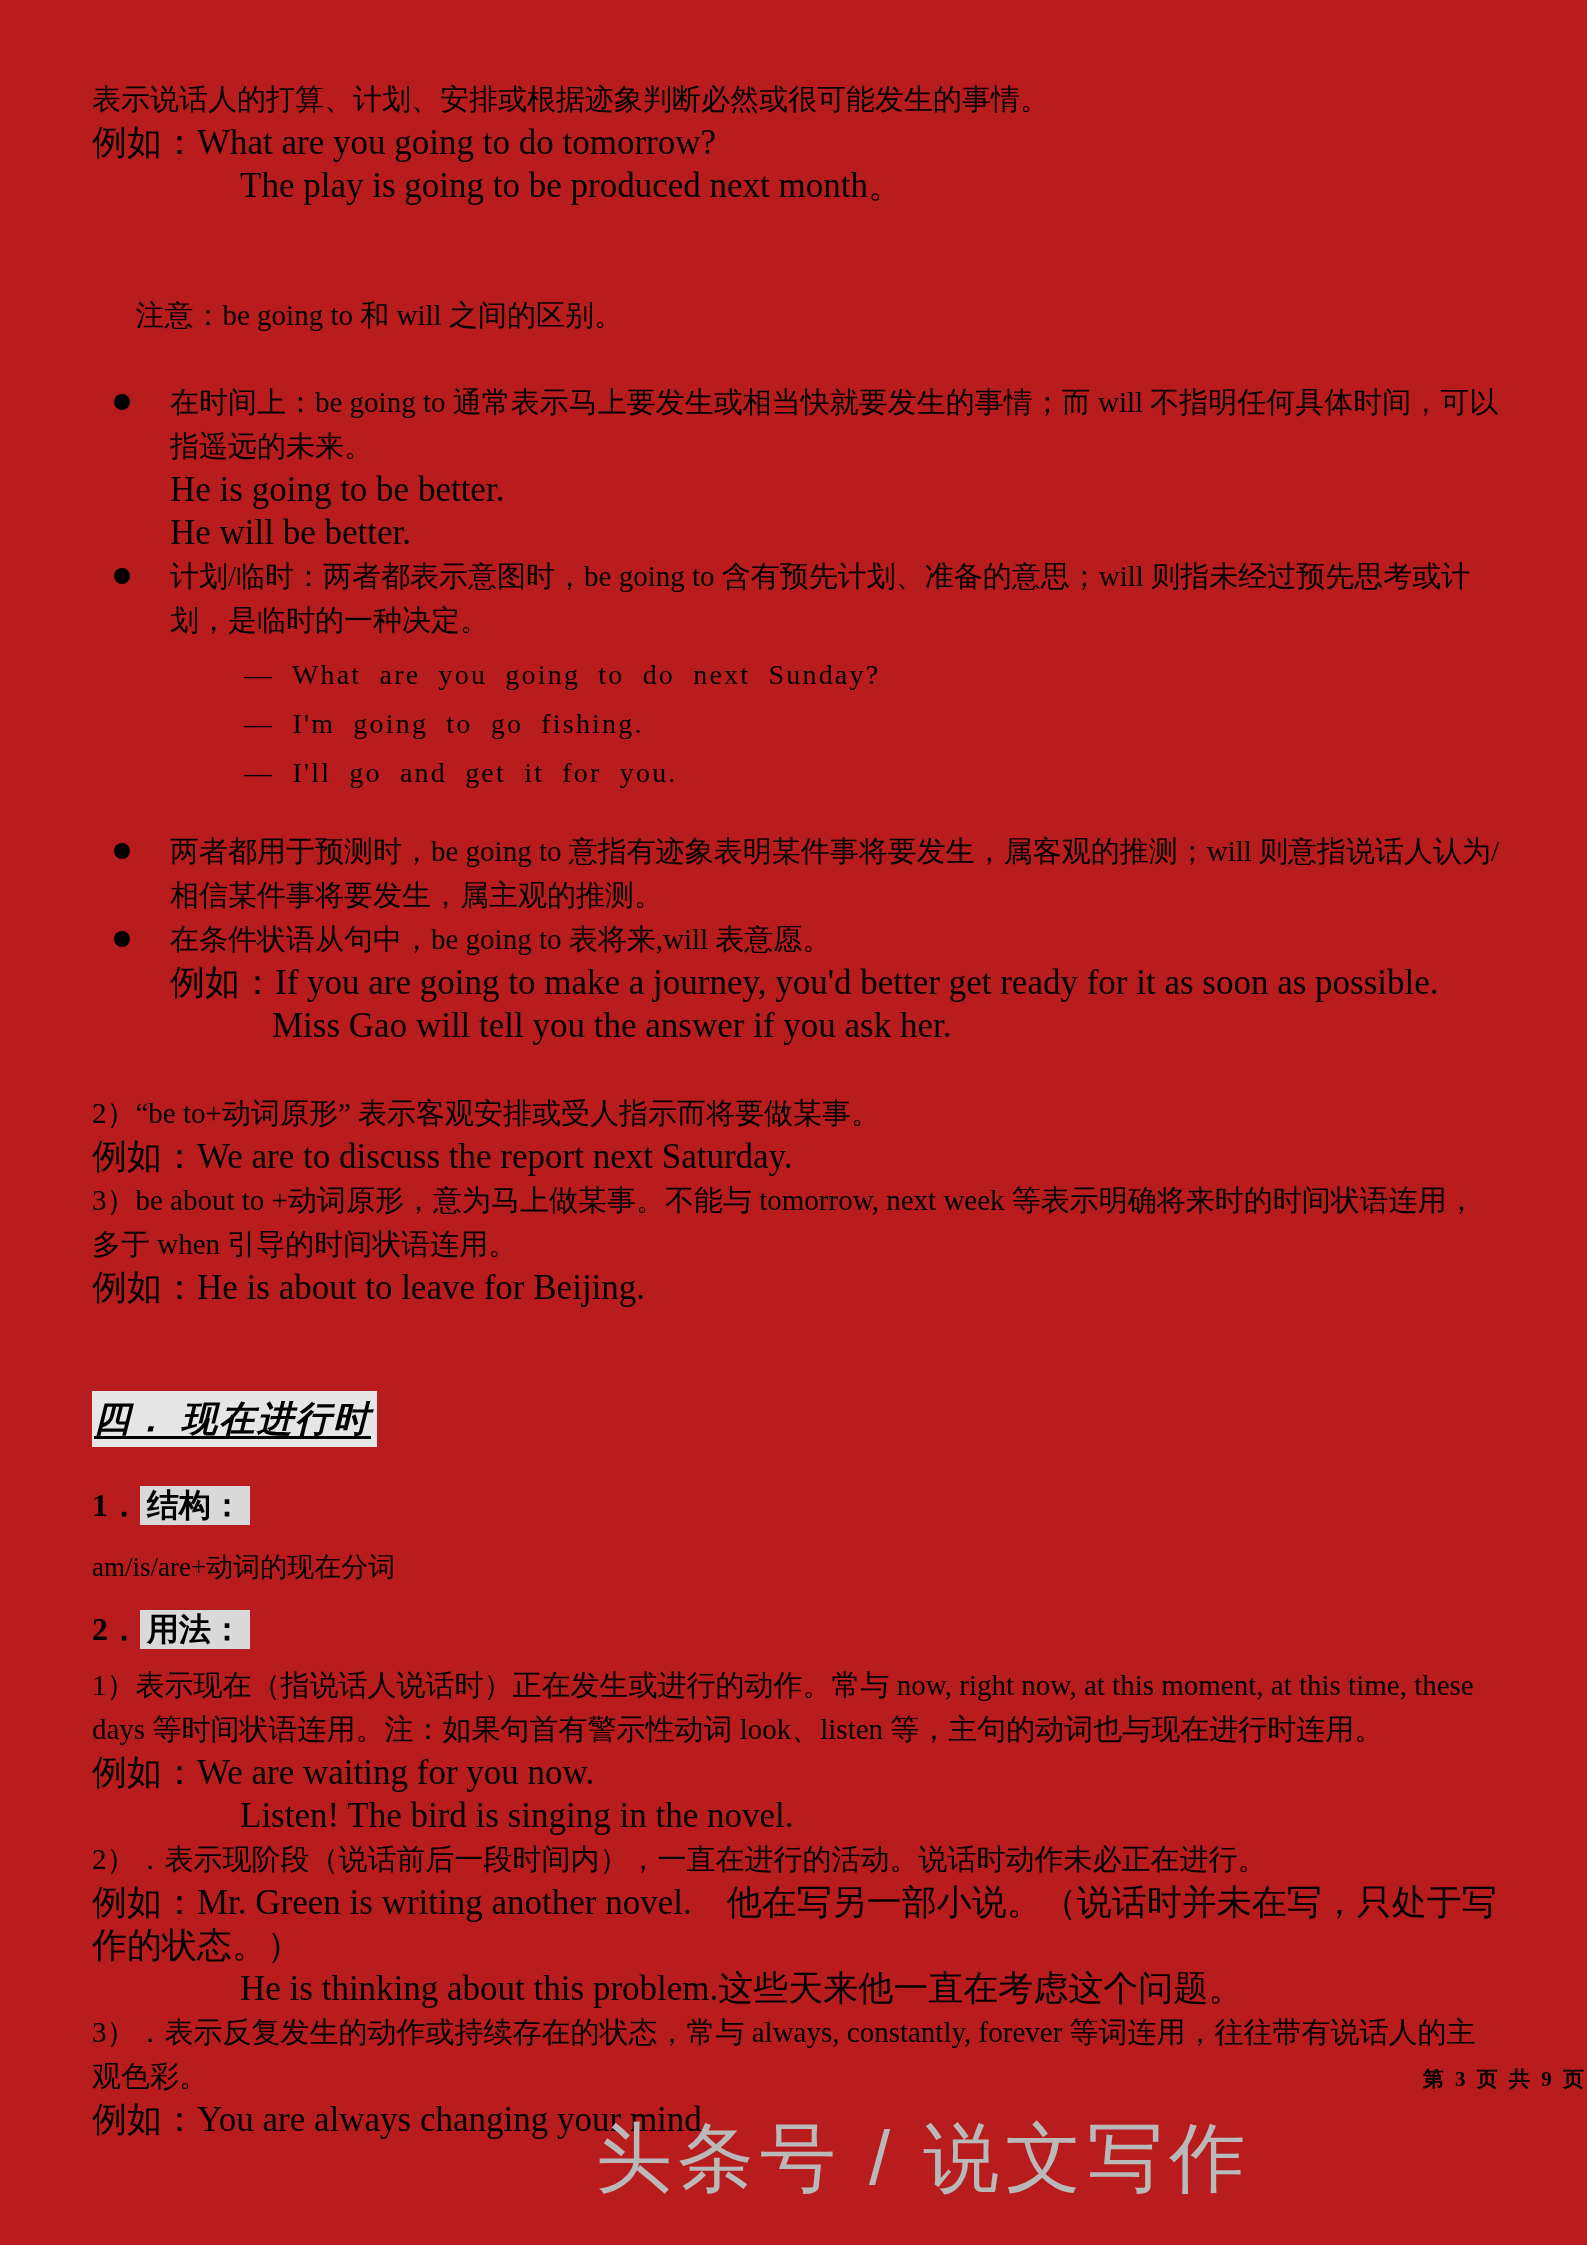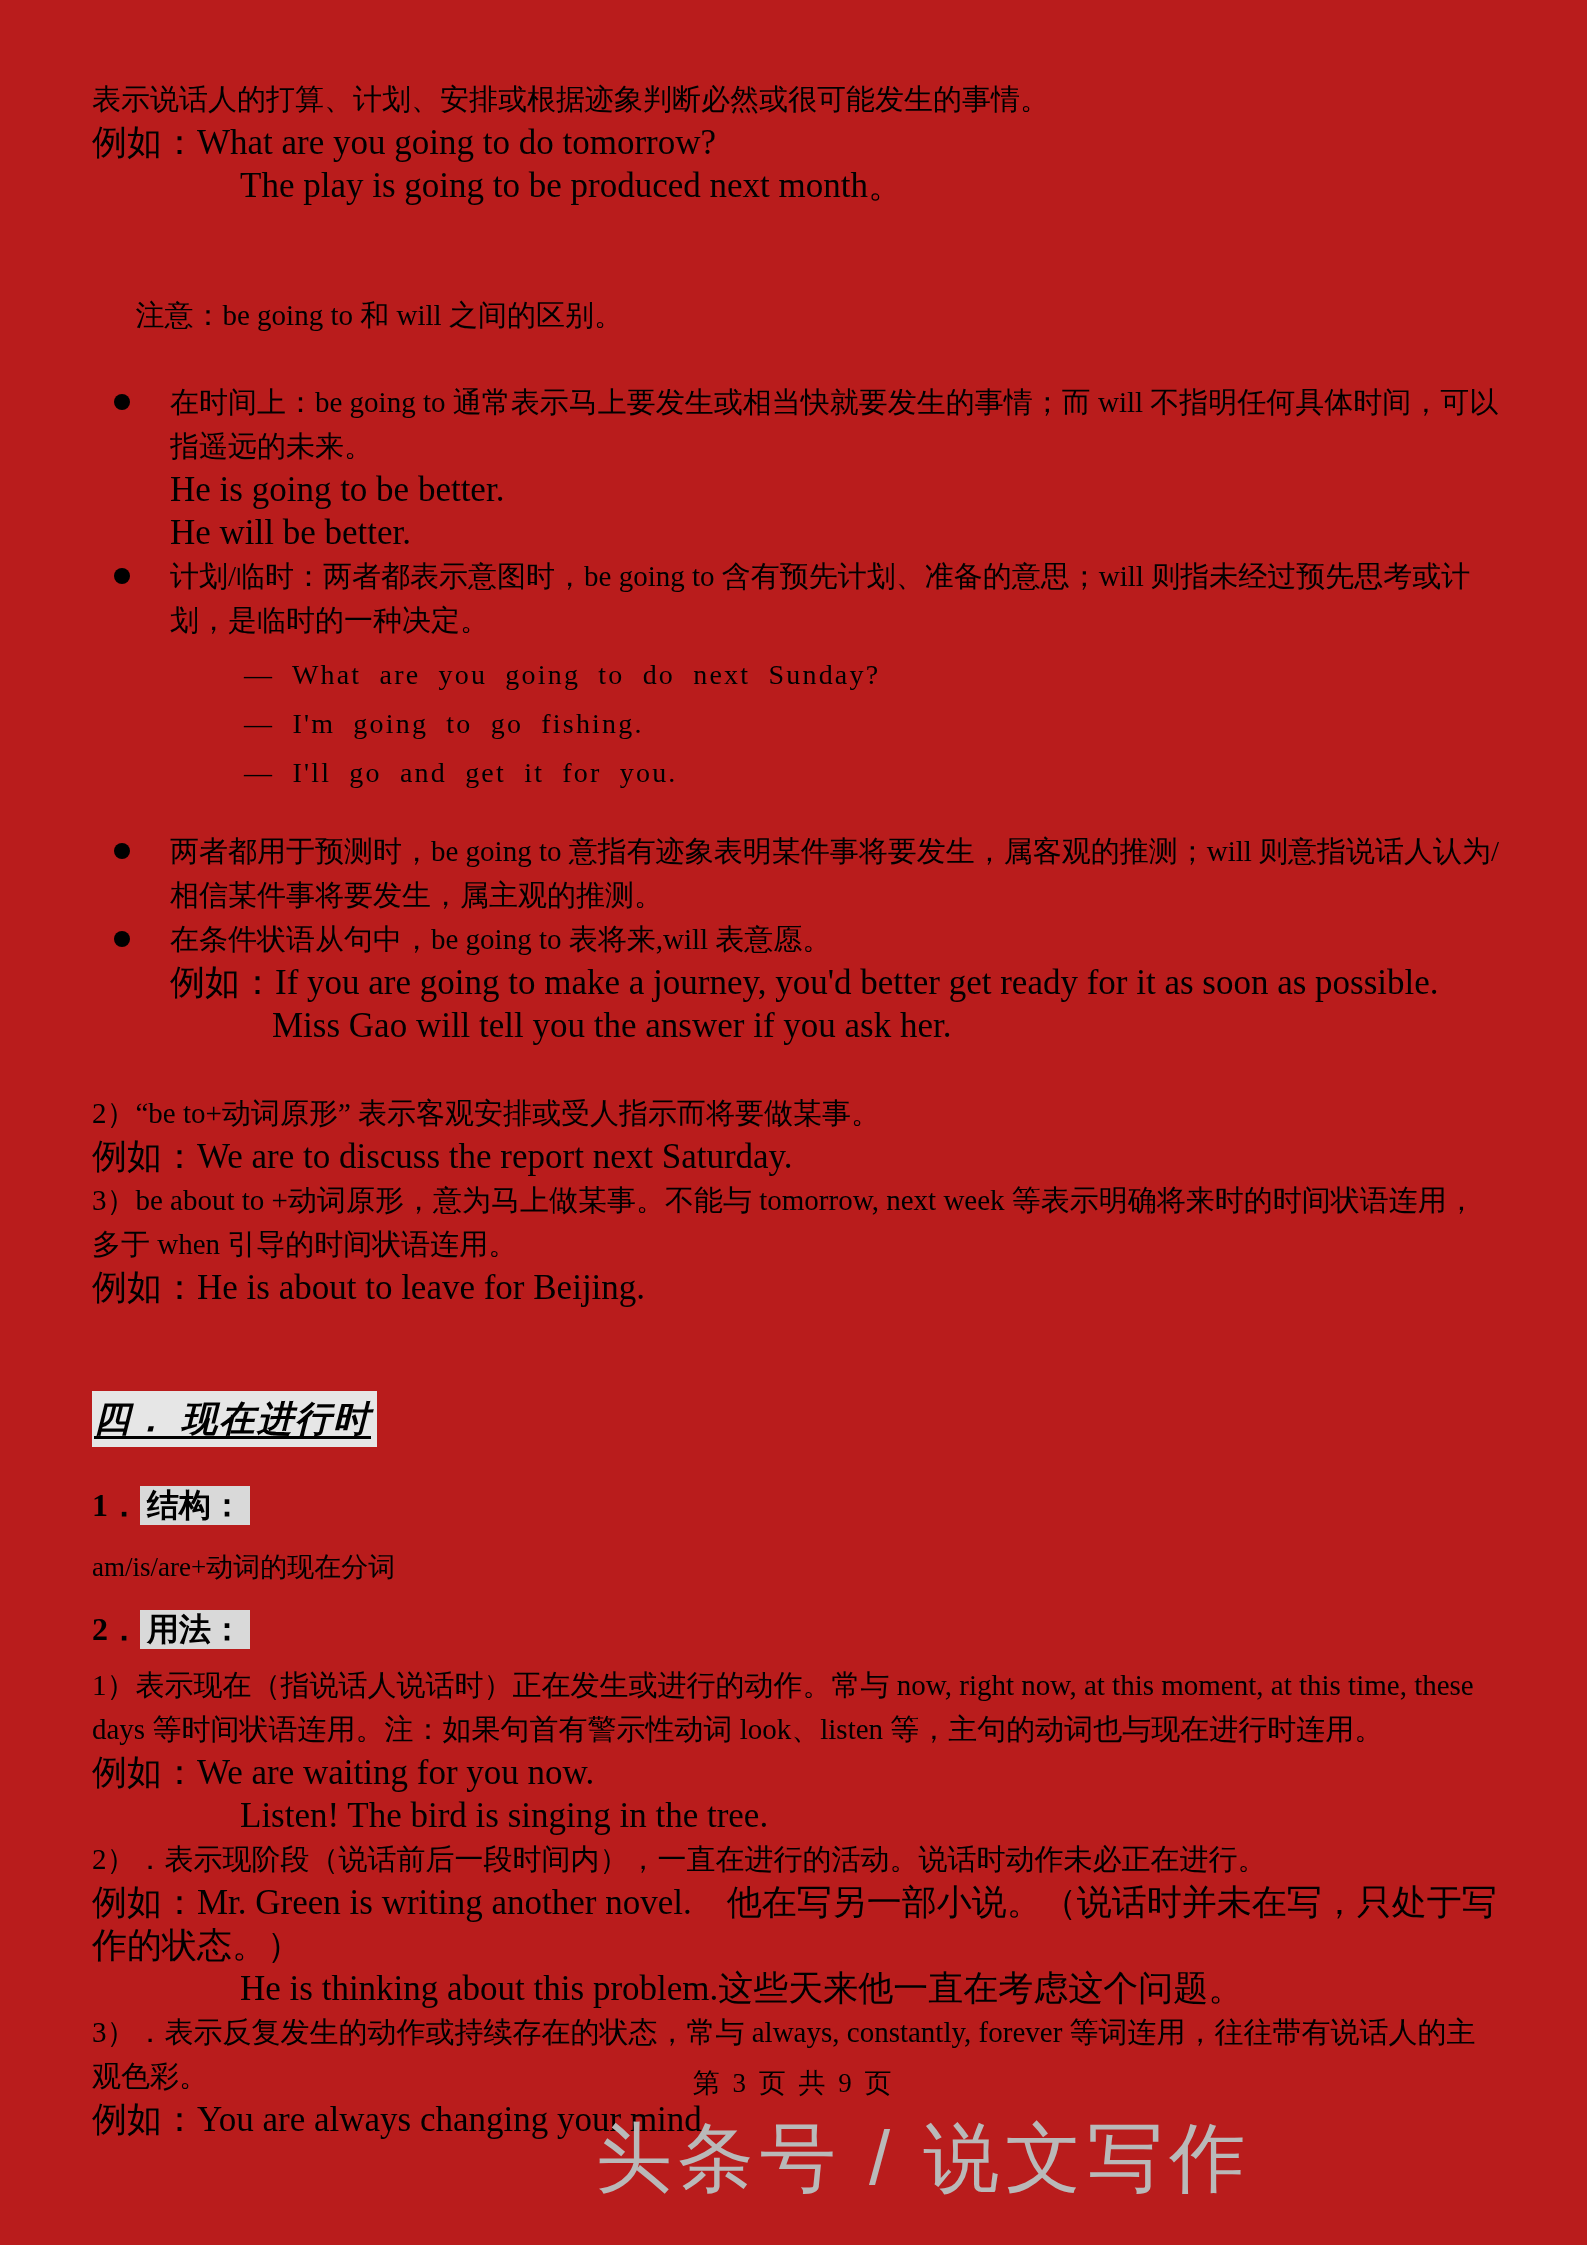--- a/index.html
+++ b/index.html
@@ -113,23 +113,23 @@
   .sp-32 { height: 32px; }
   .sp-44 { height: 44px; }
   .sp-56 { height: 56px; }
 
   
   .footer {
     position: absolute;
     left: 0;
     top: 2065px;
     width: 1587px;
-    text-align: center;
-    font-size: 27px;
-    font-weight: normal;
+    text-align: right;
+    font-size: 21px;
+    font-weight: bold;
     letter-spacing: 3px;
   }
 
   
   .watermark {
     position: absolute;
     left: 0;
     top: 2108px;
     width: 1587px;
     text-align: center;
@@ -236,21 +236,21 @@
     </div>
 
     <div class="sp-8"></div>
 
     <div class="para">
       <span class="cn b">1）</span><span class="cn b">表示现在（指说话人说话时）正在发生或进行的动作。常与 </span><span class="b">now, right now, at this moment, at this time, these days</span><span class="cn"> 等时间状语连用。注：如果句首有警示性动词 look、listen 等，主句的动词也与现在进行时连用。</span>
     </div>
     <div class="eg-row">
       <span class="cn">例如：</span><span>We are waiting for you now.</span>
     </div>
-    <div class="eg-row indent3">Listen! The bird is singing in the tree.</div>
+    <div class="eg-row indent3">Listen! The bird is singing in the novel.</div>
 
     <div class="para">
       <span class="cn b">2）．</span><span class="cn b">表示现阶段（说话前后一段时间内），一直在进行的活动。说话时动作未必正在进行。</span>
     </div>
     <div class="eg-row">
       <span class="cn">例如：</span><span class="cn">Mr. Green is writing another novel.　他在写另一部小说。（说话时并未在写，只处于写作的状态。）</span>
     </div>
     <div class="eg-row indent3">He is thinking about this problem.这些天来他一直在考虑这个问题。</div>
 
     <div class="para">

